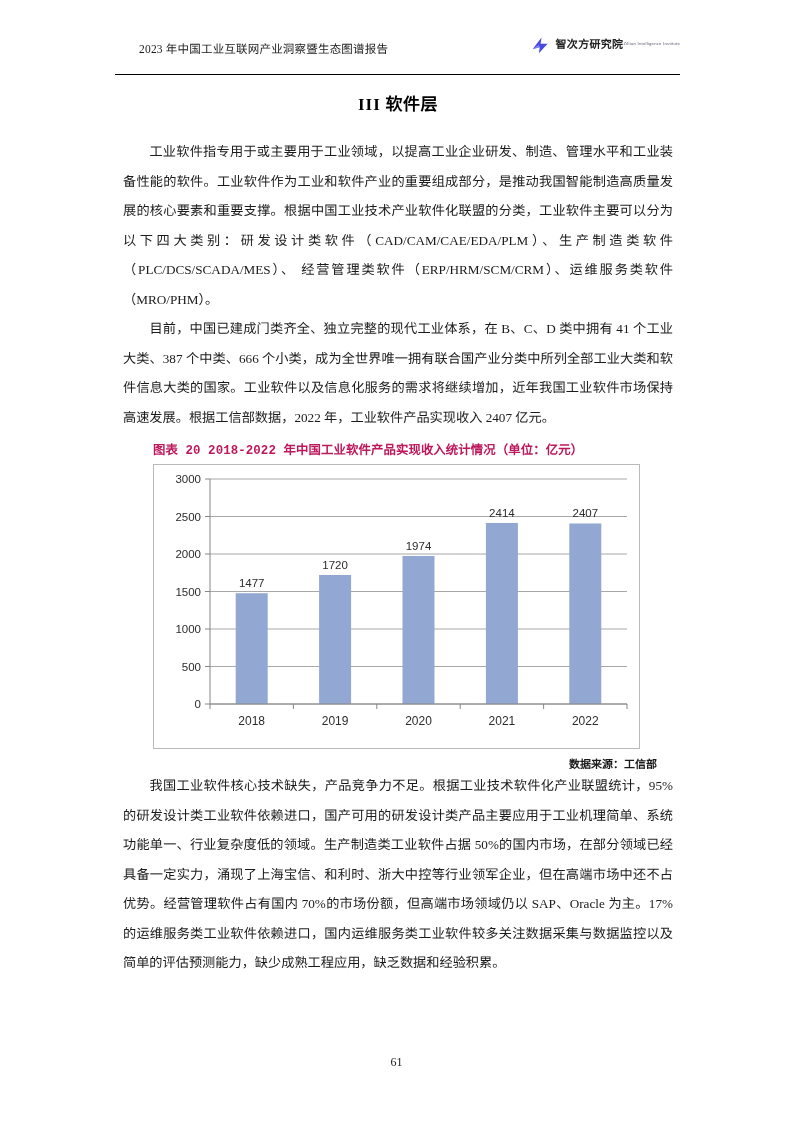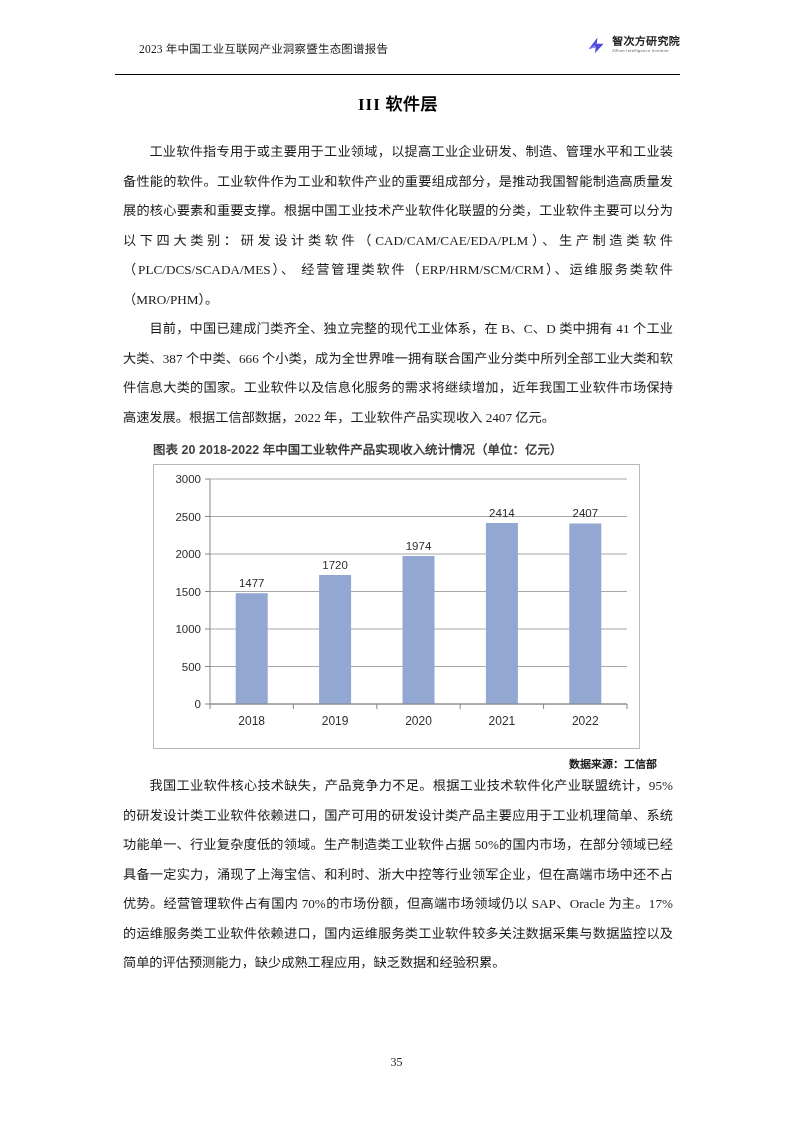--- a/index.html
+++ b/index.html
@@ -47,21 +47,21 @@
     align-items: center;
     gap: 4px;
   }
   .logo-mark {
     width: 21px;
     height: 21px;
     flex: 0 0 auto;
   }
   .logo-text {
     display: flex;
-    flex-direction: column;
+    flex-direction: row;
     line-height: 1;
   }
   .logo-cn {
     font-family: "Liberation Sans", "DejaVu Sans", sans-serif;
     font-size: 11px;
     font-weight: bold;
     color: #222222;
     letter-spacing: 0.3px;
   }
   .logo-en {
@@ -110,24 +110,24 @@
   }
   p.para.cont {
     text-indent: 2em;
   }
 
   
   .figure {
     margin-top: 8px;
   }
   .figure-caption {
-    font-family: Liberation Sans, sans-serif;
+    font-family: Liberation Mono, monospace;
     font-size: 12.4px;
     font-weight: bold;
-    color: #404040;
+    color: #be185d;
     margin: 0 0 6px 0;
     padding-left: 30px;
     letter-spacing: 0.1px;
     white-space: nowrap;
   }
   .chart-box {
     position: relative;
     margin-left: 30px;
     width: 487px;
     height: 285px;
@@ -243,14 +243,14 @@
             </g>
         </svg>
       </div>
 
       <div class="figure-source">数据来源：工信部</div>
     </div>
 
     <p class="para cont">我国工业软件核心技术缺失，产品竞争力不足。根据工业技术软件化产业联盟统计，95%的研发设计类工业软件依赖进口，国产可用的研发设计类产品主要应用于工业机理简单、系统功能单一、行业复杂度低的领域。生产制造类工业软件占据 50%的国内市场，在部分领域已经具备一定实力，涌现了上海宝信、和利时、浙大中控等行业领军企业，但在高端市场中还不占优势。经营管理软件占有国内 70%的市场份额，但高端市场领域仍以 SAP、Oracle 为主。17%的运维服务类工业软件依赖进口，国内运维服务类工业软件较多关注数据采集与数据监控以及简单的评估预测能力，缺少成熟工程应用，缺乏数据和经验积累。</p>
   </div>
 
-  <div class="page-number">35</div>
+  <div class="page-number">61</div>
 </div>
 
 </body></html>

